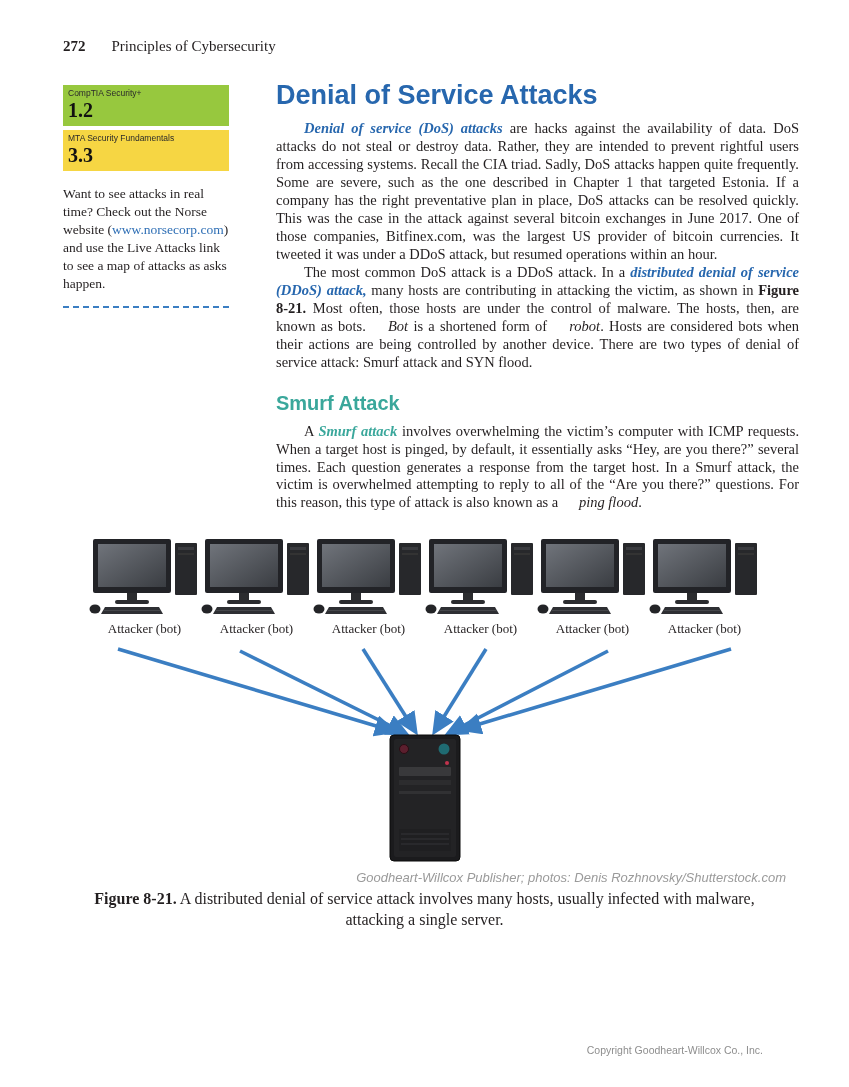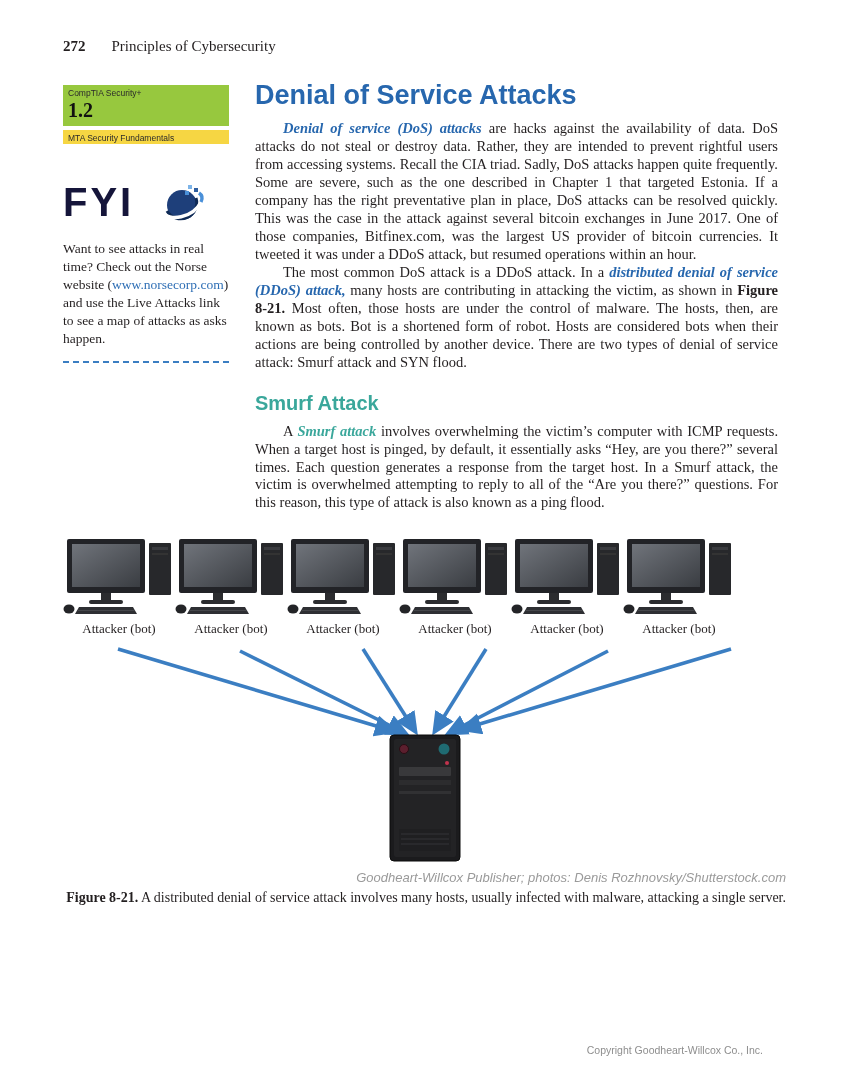--- a/index.html
+++ b/index.html
@@ -17,41 +17,41 @@
   .cert-value{font-size:20px;padding:0 5px 4px 5px;color:#111;font-weight:bold;}
   .cert-green{background:var(--cert-green,#97c83e);}
   .cert-yellow{background:var(--cert-yellow,#f6d643);}
   .fyi-row{margin-top:38px;display:flex;align-items:flex-start;justify-content:space-between;}
   .fyi-logo{font-family:"Liberation Sans",sans-serif;font-weight:bold;font-size:40px;letter-spacing:3px;color:#15153a;line-height:1;}
   .fyi-note{margin-top:14px;font-size:13.5px;line-height:1.33;}
   .seg-link{color:var(--link-blue,#2f6fb5);}
   .sidebar-divider{margin-top:10px;border:none;border-top:2px dashed var(--accent-blue,#3b7ec2);}
 
   
-  .article{position:absolute;top:80px;left:255px;width:523px;}
+  .article{position:absolute;top:80px;left:276px;width:523px;}
   .article-title{margin:0 0 9px 0;font-family:"Liberation Sans",sans-serif;font-weight:bold;font-size:27px;color:var(--heading-blue,#2767ae);}
   .article p.body-p{margin:0;font-size:14.5px;line-height:1.24;text-align:justify;text-indent:28px;}
   .seg-term-blue{color:var(--heading-blue,#2767ae);font-style:italic;font-weight:bold;}
   .seg-term-teal{color:var(--heading-teal,#3aa79b);font-style:italic;font-weight:bold;}
-  .seg-italic{}
+  .seg-italic{font-style:italic;margin-left:17px;}
   .seg-bold{font-weight:bold;}
   .section-heading{margin:20px 0 8px 0;font-family:"Liberation Sans",sans-serif;font-weight:bold;font-size:20px;color:var(--heading-teal,#3aa79b);}
 
   
   .figure{position:absolute;top:537px;left:63px;width:723px;}
-  .attacker-row{display:flex;justify-content:flex-start;}
+  .attacker-row{display:flex;justify-content:center;}
   .attacker{width:112px;text-align:center;}
   .attacker-label{font-size:13px;margin-top:6px;}
   .arrows{height:92px;margin-top:8px;margin-bottom:-4px;}
   .arrow-line{stroke:var(--accent-blue,#3b7ec2);stroke-width:3.6;}
   .arrow-head{fill:var(--accent-blue,#3b7ec2);}
   .server-wrap{text-align:center;}
   .victim-label{text-align:center;font-size:13px;margin-top:5px;}
   .figure-credit{text-align:right;font-family:"Liberation Sans",sans-serif;font-style:italic;font-size:13px;color:#9a9a9a;margin-top:7px;}
-  .figure-caption{margin:4px 0 16px 0;font-size:14px;line-height:1.3;text-align:right;}
+  .figure-caption{margin:4px 0 16px 0;font-size:16px;line-height:1.3;text-align:center;}
   .caption-label{font-weight:bold;}
 
   
   .footer{position:absolute;top:1044px;right:78px;font-family:"Liberation Sans",sans-serif;font-size:10.5px;color:#8e8e8e;text-align:center;}
 
   svg{display:block;margin:0 auto;}
 </style>
 </head>
 <body>
 
@@ -73,34 +73,23 @@
     <span class="page-num">272</span><span>Principles of Cybersecurity</span>
   </div>
 
   <div class="sidebar">
     <div class="cert-box cert-green">
       <div class="cert-label">CompTIA Security+</div>
       <div class="cert-value">1.2</div>
     </div>
     <div class="cert-box cert-yellow">
       <div class="cert-label">MTA Security Fundamentals</div>
-    </div>
-
-    <div class="fyi-row">
-      <div class="fyi-logo">FYI</div>
-      <svg width="50" height="44" viewBox="0 0 50 44">
-        <circle cx="25" cy="23" r="15" fill="#1e3f7a"></circle>
-        <path d="M10,29 A 16 16 0 0 0 39 16" fill="none" stroke="#0f2a55" stroke-width="3"></path>
-        <path d="M5,30 C 12,40 36,36 44,20" fill="none" stroke="#ffffff" stroke-width="3.4"></path>
-        <path d="M44,20 C 46,16 45,13 42,11" fill="none" stroke="#4a90d9" stroke-width="3.4"></path>
-        <rect x="31" y="3" width="4" height="4" fill="#7db4e8"></rect>
-        <rect x="37" y="6" width="4" height="4" fill="#2f5fa0"></rect>
-        <rect x="28" y="9" width="4" height="4" fill="#4a90d9"></rect>
-      </svg>
-    </div>
+      <div class="cert-value">3.3</div>
+    </div>
+
 
     <p class="fyi-note"><span class="seg-normal">Want to see attacks in real time? Check out the Norse website (</span><span class="seg-link">www.norsecorp.com</span><span class="seg-normal">) and use the Live Attacks link to see a map of attacks as asks happen.</span></p>
     <hr class="sidebar-divider">
   </div>
 
   <div class="article">
     <h1 class="article-title">Denial of Service Attacks</h1>
     <p class="body-p"><span class="seg-term-blue">Denial of service (DoS) attacks</span><span class="seg-normal"> are hacks against the availability of data. DoS attacks do not steal or destroy data. Rather, they are intended to prevent rightful users from accessing systems. Recall the CIA triad. Sadly, DoS attacks happen quite frequently. Some are severe, such as the one described in Chapter 1 that targeted Estonia. If a company has the right preventative plan in place, DoS attacks can be resolved quickly. This was the case in the attack against several bitcoin exchanges in June 2017. One of those companies, Bitfinex.com, was the largest US provider of bitcoin currencies. It tweeted it was under a DDoS attack, but resumed operations within an hour.</span></p>
     <p class="body-p"><span class="seg-normal">The most common DoS attack is a DDoS attack. In a </span><span class="seg-term-blue">distributed denial of service (DDoS) attack,</span><span class="seg-normal"> many hosts are contributing in attacking the victim, as shown in </span><span class="seg-bold">Figure 8-21.</span><span class="seg-normal"> Most often, those hosts are under the control of malware. The hosts, then, are known as bots. </span><span class="seg-italic">Bot</span><span class="seg-normal"> is a shortened form of </span><span class="seg-italic">robot</span><span class="seg-normal">. Hosts are considered bots when their actions are being controlled by another device. There are two types of denial of service attack: Smurf attack and SYN flood.</span></p>
     <h2 class="section-heading">Smurf Attack</h2>

